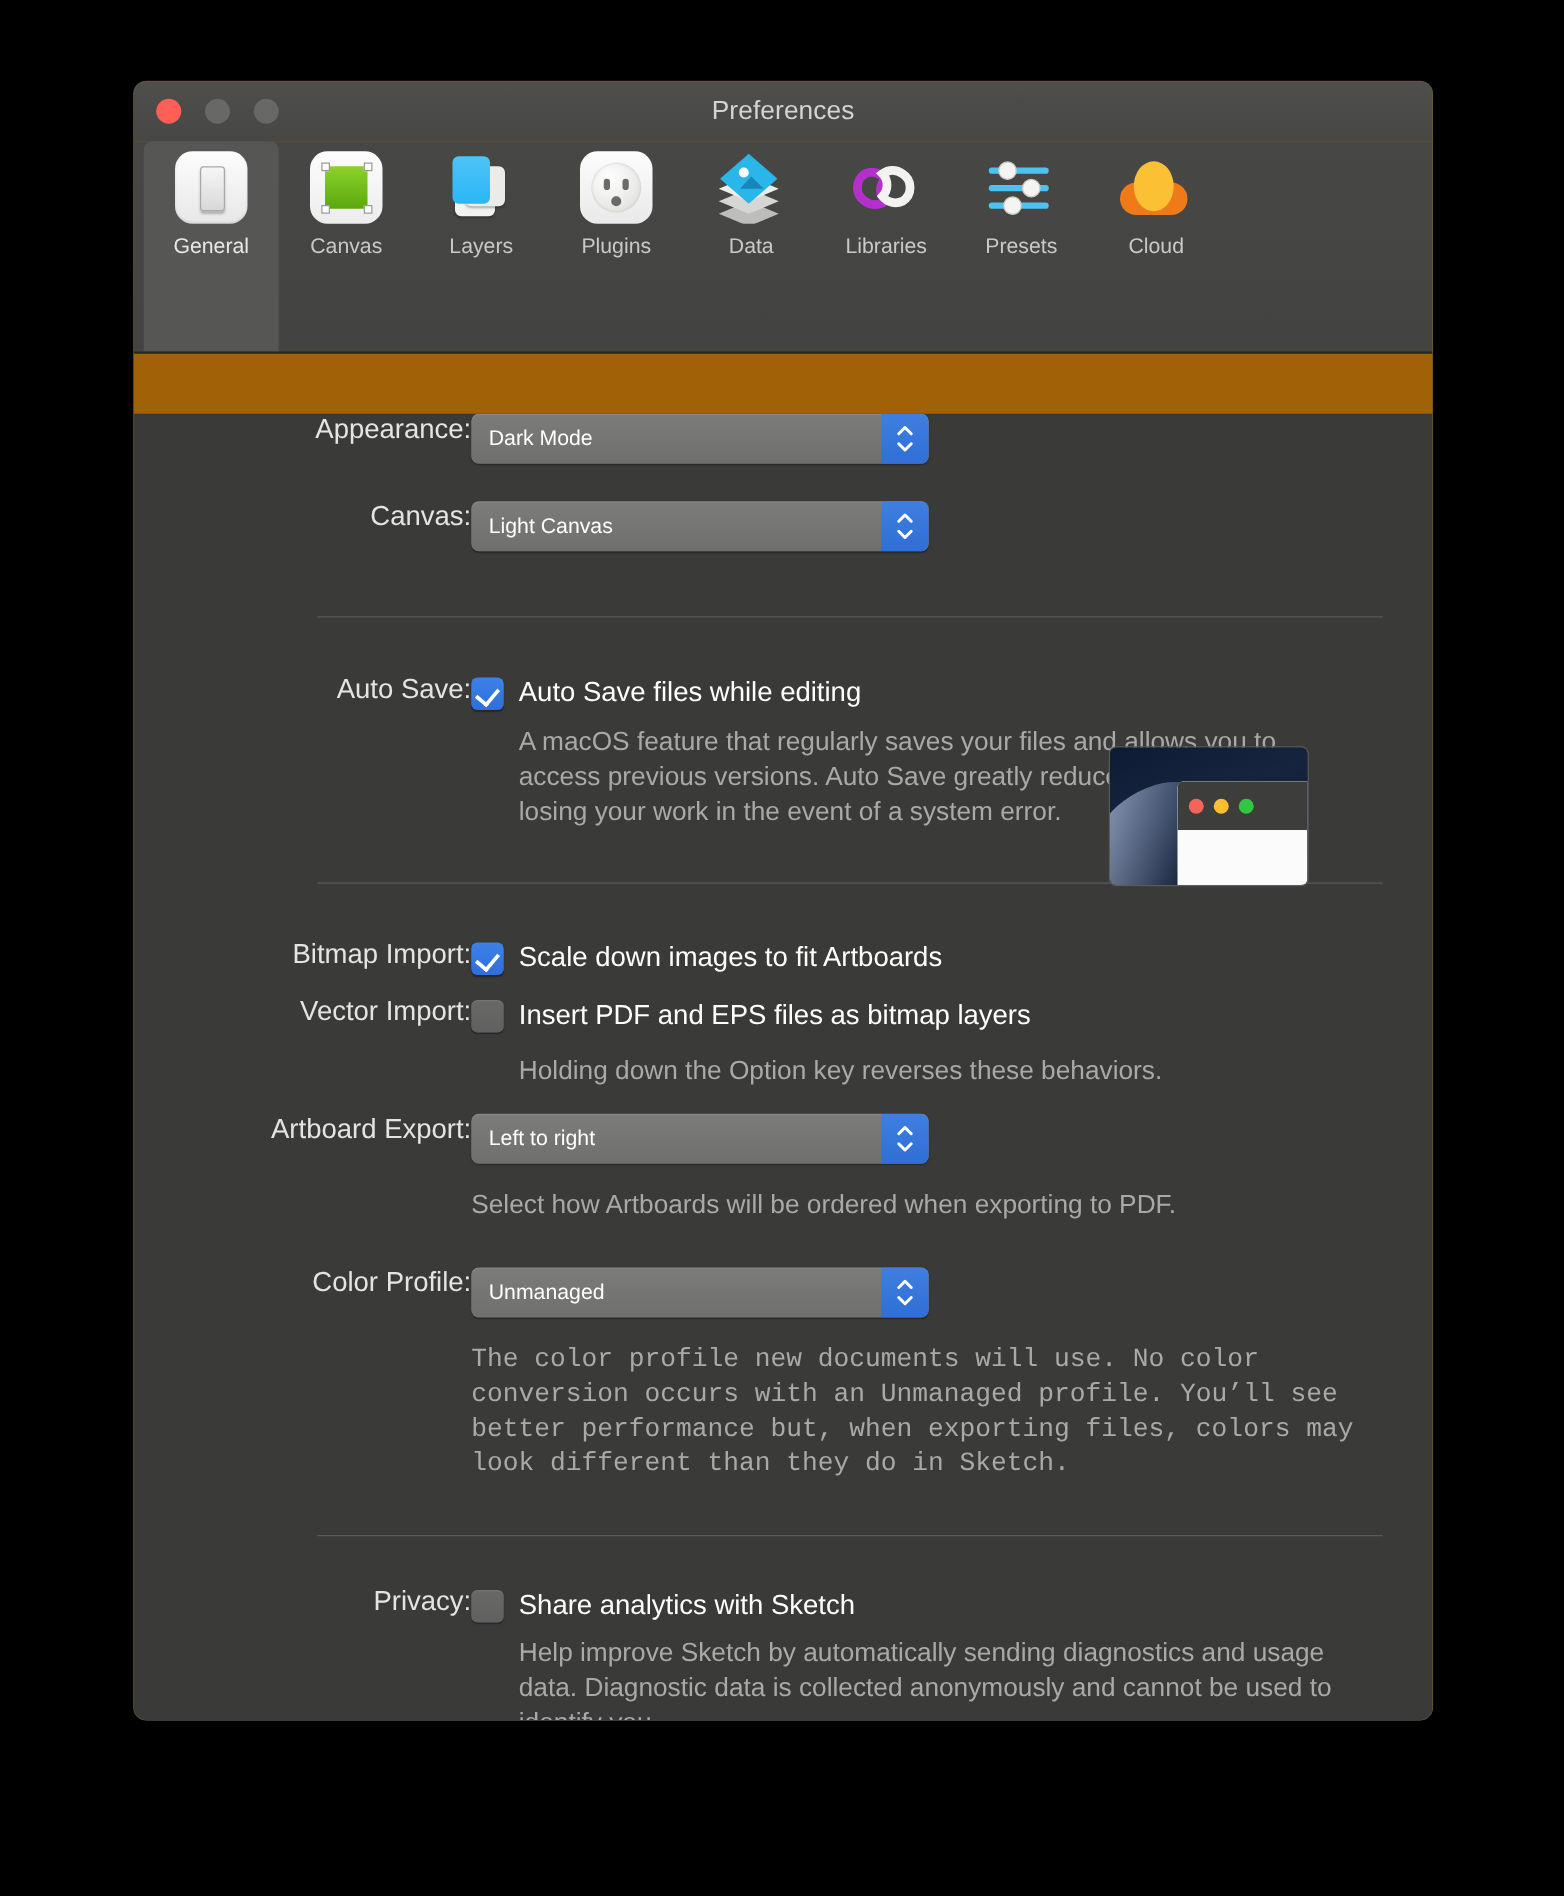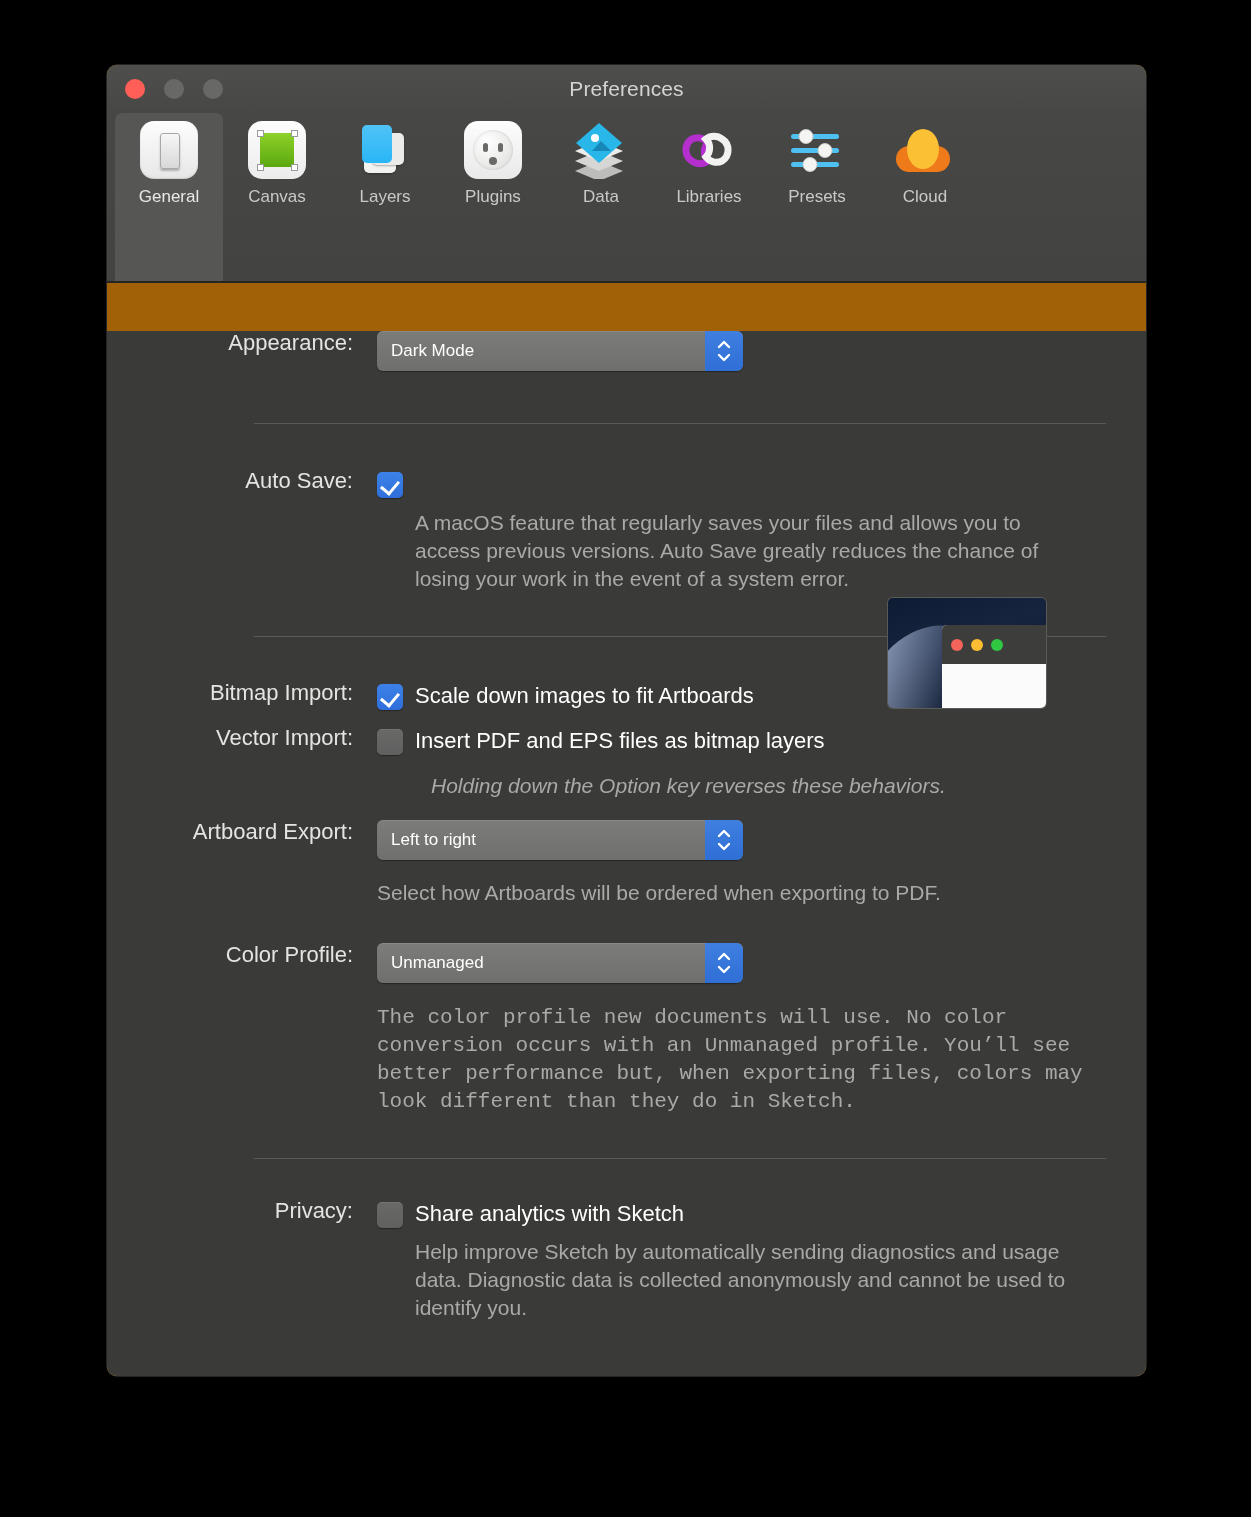--- a/index.html
+++ b/index.html
@@ -167,21 +167,21 @@
     background: #3a3a38;
   }
 
   .row {
     display: flex;
     align-items: flex-start;
   }
   .lbl {
     width: 270px;
     text-align: right;
-    padding-right: 24px;
+    padding-right: 0;
     font-size: 22px;
     color: #e4e4e2;
     flex: 0 0 270px;
     line-height: 1.1;
   }
   .fld { flex: 1 1 auto; }
 
   
   .popup {
     position: relative;
@@ -408,39 +408,56 @@
                 <polyline points="3,7 8,2 13,7" fill="none" stroke="#fff" stroke-width="2.4" stroke-linecap="round" stroke-linejoin="round"></polyline>
               </svg>
             <svg width="16" height="10" viewBox="0 0 16 10">
                 <polyline points="3,3 8,8 13,3" fill="none" stroke="#fff" stroke-width="2.4" stroke-linecap="round" stroke-linejoin="round"></polyline>
               </svg>
           </span>
         </div>
       </div>
     </div>
 
+    <div class="row" style="margin-top: 30px;">
+      <div class="lbl">Canvas:</div>
+      <div class="fld">
+        <div class="popup">
+          <span>Light Canvas</span>
+          <span class="arrows">
+            <svg width="16" height="10" viewBox="0 0 16 10">
+                <polyline points="3,7 8,2 13,7" fill="none" stroke="#fff" stroke-width="2.4" stroke-linecap="round" stroke-linejoin="round"></polyline>
+              </svg>
+            <svg width="16" height="10" viewBox="0 0 16 10">
+                <polyline points="3,3 8,8 13,3" fill="none" stroke="#fff" stroke-width="2.4" stroke-linecap="round" stroke-linejoin="round"></polyline>
+              </svg>
+          </span>
+        </div>
+      </div>
+    </div>
 
     <div id="preview">
       <div class="wave"></div>
       <div class="win">
         <div class="bar">
           <i style="background:#f4645a"></i>
           <i style="background:#fbbd32"></i>
           <i style="background:#31c742"></i>
         </div>
       </div>
     </div>
 
     <div class="hr" style="margin-top: 52px;"></div>
 
     <div class="row" style="margin-top: 45px;">
       <div class="lbl">Auto Save:</div>
       <div class="fld">
         <div class="cbrow">
           <span class="cb on"></span>
+          <span class="cbtext">Auto Save files while editing</span>
         </div>
         <div class="desc" style="margin-left: 38px; margin-top: 11px; max-width: 660px;">A macOS feature that regularly saves your files and allows you to access previous versions. Auto Save greatly reduces the chance of losing your work in the event of a system error.</div>
       </div>
     </div>
 
     <div class="hr" style="margin-top: 43px;"></div>
 
     <div class="row" style="margin-top: 44px;">
       <div class="lbl">Bitmap Import:</div>
       <div class="fld">
@@ -451,21 +468,21 @@
       </div>
     </div>
 
     <div class="row" style="margin-top: 16px;">
       <div class="lbl">Vector Import:</div>
       <div class="fld">
         <div class="cbrow">
           <span class="cb off"></span>
           <span class="cbtext">Insert PDF and EPS files as bitmap layers</span>
         </div>
-        <div class="desc" style="margin-left: 54px; margin-top: 16px; font-style: italic;">Holding down the Option key reverses these behaviors.</div>
+        <div class="desc" style="margin-left: 38px; margin-top: 16px;">Holding down the Option key reverses these behaviors.</div>
       </div>
     </div>
 
     <div class="row" style="margin-top: 20px;">
       <div class="lbl">Artboard Export:</div>
       <div class="fld">
         <div class="popup">
           <span>Left to right</span>
           <span class="arrows">
             <svg width="16" height="10" viewBox="0 0 16 10">

